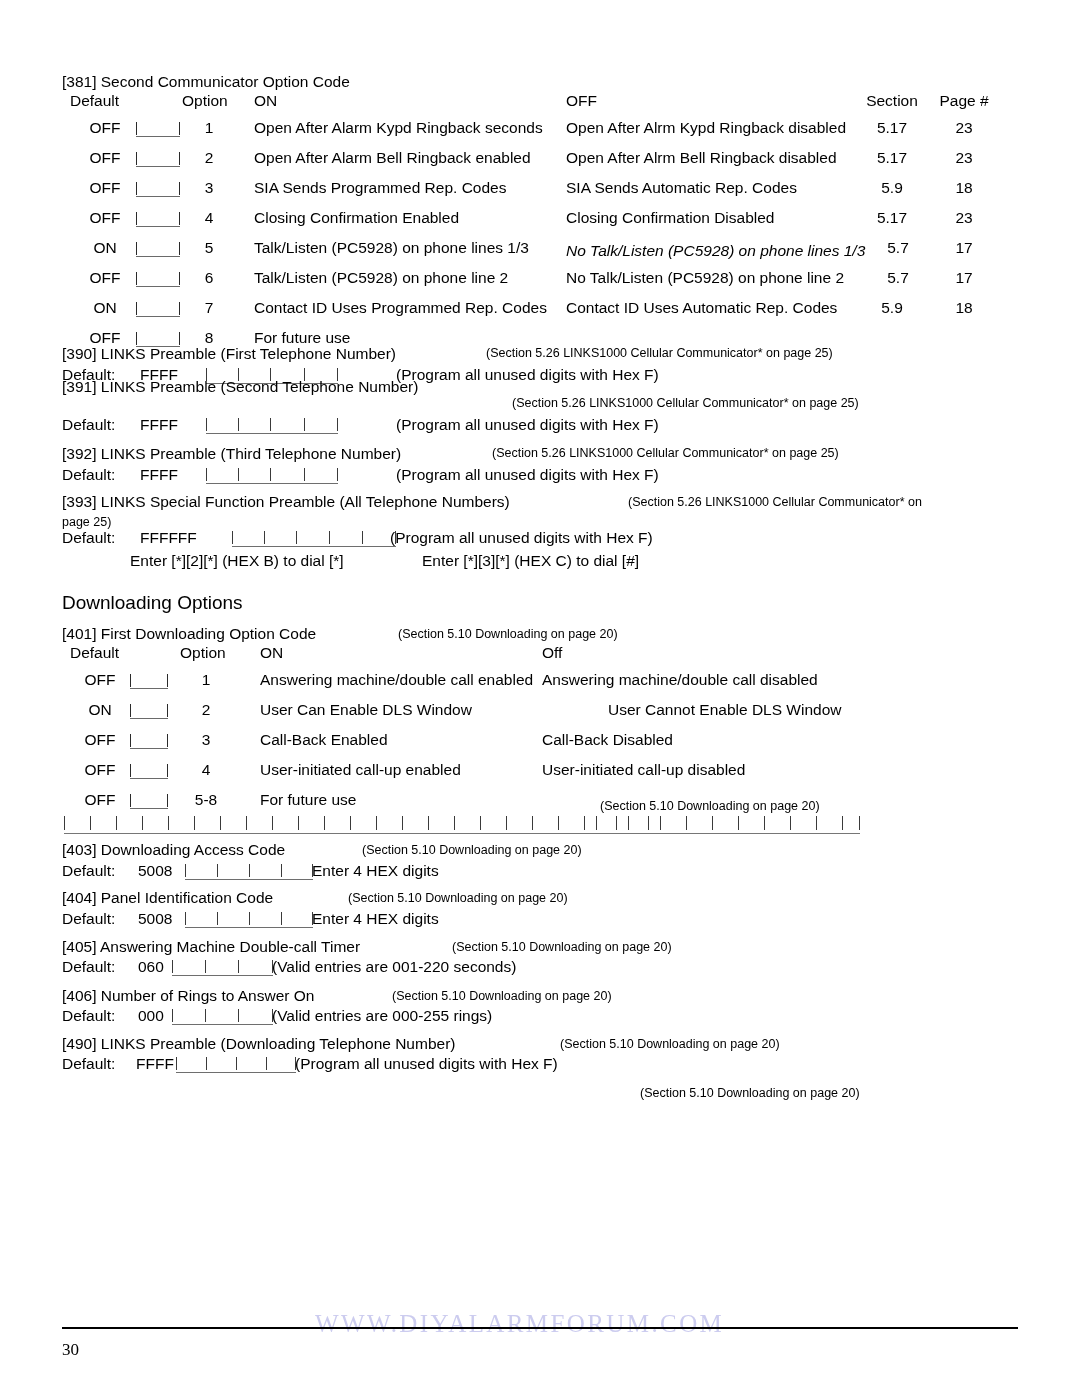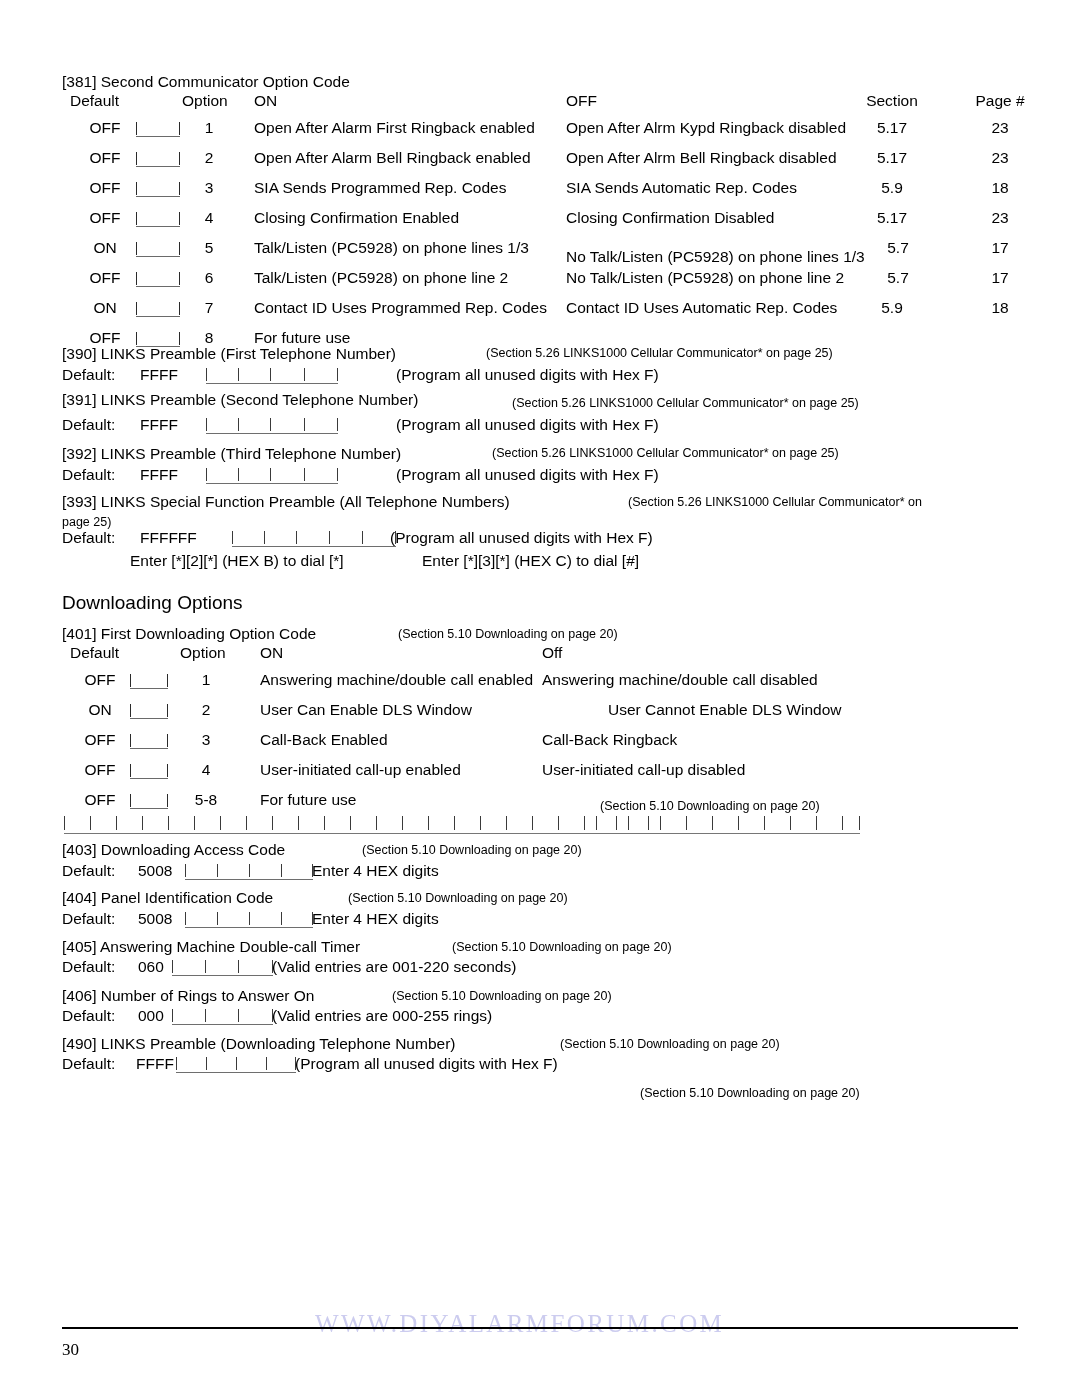--- a/index.html
+++ b/index.html
@@ -29,21 +29,21 @@
   
   .opt-table { position: absolute; left: 62px; }
   .opt-head { position: relative; height: 22px; }
   .opt-row  { position: relative; height: 30px; }
   .c-default { position: absolute; left: 14px;  width: 58px; text-align: center; }
   .c-box     { position: absolute; left: 74px; }
   .c-num     { position: absolute; left: 130px; width: 34px; text-align: center; }
   .c-on      { position: absolute; left: 192px; }
   .c-off     { position: absolute; left: 504px; }
   .c-sec     { position: absolute; left: 800px; width: 60px; text-align: center; }
-  .c-page    { position: absolute; left: 872px; width: 60px; text-align: center; margin-left: 36px; }
+  .c-page    { position: absolute; left: 872px; width: 60px; text-align: center; }
 
   
   .t401 .c-default { left: 10px; width: 56px; }
   .t401 .c-box     { left: 68px; }
   .t401 .c-num     { left: 124px; width: 40px; text-align: center; }
   .t401 .c-on      { left: 198px; }
   .t401 .c-off     { left: 480px; }
 
   
   .chk {
@@ -157,21 +157,21 @@
       <span class="t c-on" style="top:0;">ON</span>
       <span class="t c-off" style="top:0;">OFF</span>
       <span class="t c-sec" style="top:0;">Section</span>
       <span class="t c-page" style="top:0;">Page #</span>
     </div>
 
     <div class="opt-row">
       <span class="t c-default" style="top:5px;">OFF</span>
       <span class="c-box" style="top:5px;"><span class="chk"><i></i></span></span>
       <span class="t c-num" style="top:5px;">1</span>
-      <span class="t c-on" style="top:5px;">Open After Alarm First Ringback enabled</span>
+      <span class="t c-on" style="top:5px;">Open After Alarm Kypd Ringback seconds</span>
       <span class="t c-off" style="top:5px;">Open After Alrm Kypd Ringback disabled</span>
       <span class="t c-sec" style="top:5px;">5.17</span>
       <span class="t c-page" style="top:5px;">23</span>
     </div>
 
     <div class="opt-row">
       <span class="t c-default" style="top:5px;">OFF</span>
       <span class="c-box" style="top:5px;"><span class="chk"><i></i></span></span>
       <span class="t c-num" style="top:5px;">2</span>
       <span class="t c-on" style="top:5px;">Open After Alarm Bell Ringback enabled</span>
@@ -198,21 +198,21 @@
       <span class="t c-off" style="top:5px;">Closing Confirmation Disabled</span>
       <span class="t c-sec" style="top:5px;">5.17</span>
       <span class="t c-page" style="top:5px;">23</span>
     </div>
 
     <div class="opt-row">
       <span class="t c-default" style="top:5px;">ON</span>
       <span class="c-box" style="top:5px;"><span class="chk"><i></i></span></span>
       <span class="t c-num" style="top:5px;">5</span>
       <span class="t c-on" style="top:5px;">Talk/Listen (PC5928) on phone lines 1/3</span>
-      <span class="t c-off" style="top:14px;">No Talk/Listen (PC5928) on phone lines 1/3</span>
+      <span class="t c-off" style="top:8px;font-style:italic;">No Talk/Listen (PC5928) on phone lines 1/3</span>
       <span class="t c-sec" style="top:5px; left:806px;">5.7</span>
       <span class="t c-page" style="top:5px;">17</span>
     </div>
 
     <div class="opt-row">
       <span class="t c-default" style="top:5px;">OFF</span>
       <span class="c-box" style="top:5px;"><span class="chk"><i></i></span></span>
       <span class="t c-num" style="top:5px;">6</span>
       <span class="t c-on" style="top:5px;">Talk/Listen (PC5928) on phone line 2</span>
       <span class="t c-off" style="top:5px;">No Talk/Listen (PC5928) on phone line 2</span>
@@ -243,21 +243,21 @@
   <div class="t" style="left:62px; top:367px;">Default:</div>
   <div class="t" style="left:140px; top:367px;">FFFF</div>
   <div style="position:absolute; left:206px; top:366px;">
     <span class="field" style="width:132px;">
       <s style="left:0;"></s><s style="left:32px;"></s><s style="left:64px;"></s><s style="left:98px;"></s><s style="left:131px;"></s>
       <u></u>
     </span>
   </div>
   <div class="t" style="left:396px; top:367px;">(Program all unused digits with Hex F)</div>
 
-  <div class="t" style="left:62px; top:392px;text-align:right;">[391] LINKS Preamble (Second Telephone Number)</div>
+  <div class="t" style="left:62px; top:379px;text-align:right;">[391] LINKS Preamble (Second Telephone Number)</div>
   <div class="t small" style="left:512px; top:397px;">(Section 5.26  LINKS1000 Cellular Communicator*   on page 25)</div>
   <div class="t" style="left:62px; top:417px;">Default:</div>
   <div class="t" style="left:140px; top:417px;">FFFF</div>
   <div style="position:absolute; left:206px; top:416px;">
     <span class="field" style="width:132px;">
       <s style="left:0;"></s><s style="left:32px;"></s><s style="left:64px;"></s><s style="left:98px;"></s><s style="left:131px;"></s>
       <u></u>
     </span>
   </div>
   <div class="t" style="left:396px; top:417px;">(Program all unused digits with Hex F)</div>
@@ -316,21 +316,21 @@
       <span class="t c-num" style="top:5px;">2</span>
       <span class="t c-on" style="top:5px;">User Can Enable DLS Window</span>
       <span class="t c-off" style="top:5px; left:546px;">User Cannot Enable DLS Window</span>
     </div>
 
     <div class="opt-row">
       <span class="t c-default" style="top:5px;">OFF</span>
       <span class="c-box" style="top:5px;"><span class="chk" style="width:38px;"><i></i></span></span>
       <span class="t c-num" style="top:5px;">3</span>
       <span class="t c-on" style="top:5px;">Call-Back Enabled</span>
-      <span class="t c-off" style="top:5px;">Call-Back Ringback</span>
+      <span class="t c-off" style="top:5px;">Call-Back Disabled</span>
     </div>
 
     <div class="opt-row">
       <span class="t c-default" style="top:5px;">OFF</span>
       <span class="c-box" style="top:5px;"><span class="chk" style="width:38px;"><i></i></span></span>
       <span class="t c-num" style="top:5px;">4</span>
       <span class="t c-on" style="top:5px;">User-initiated call-up enabled</span>
       <span class="t c-off" style="top:5px;">User-initiated call-up disabled</span>
     </div>
 

